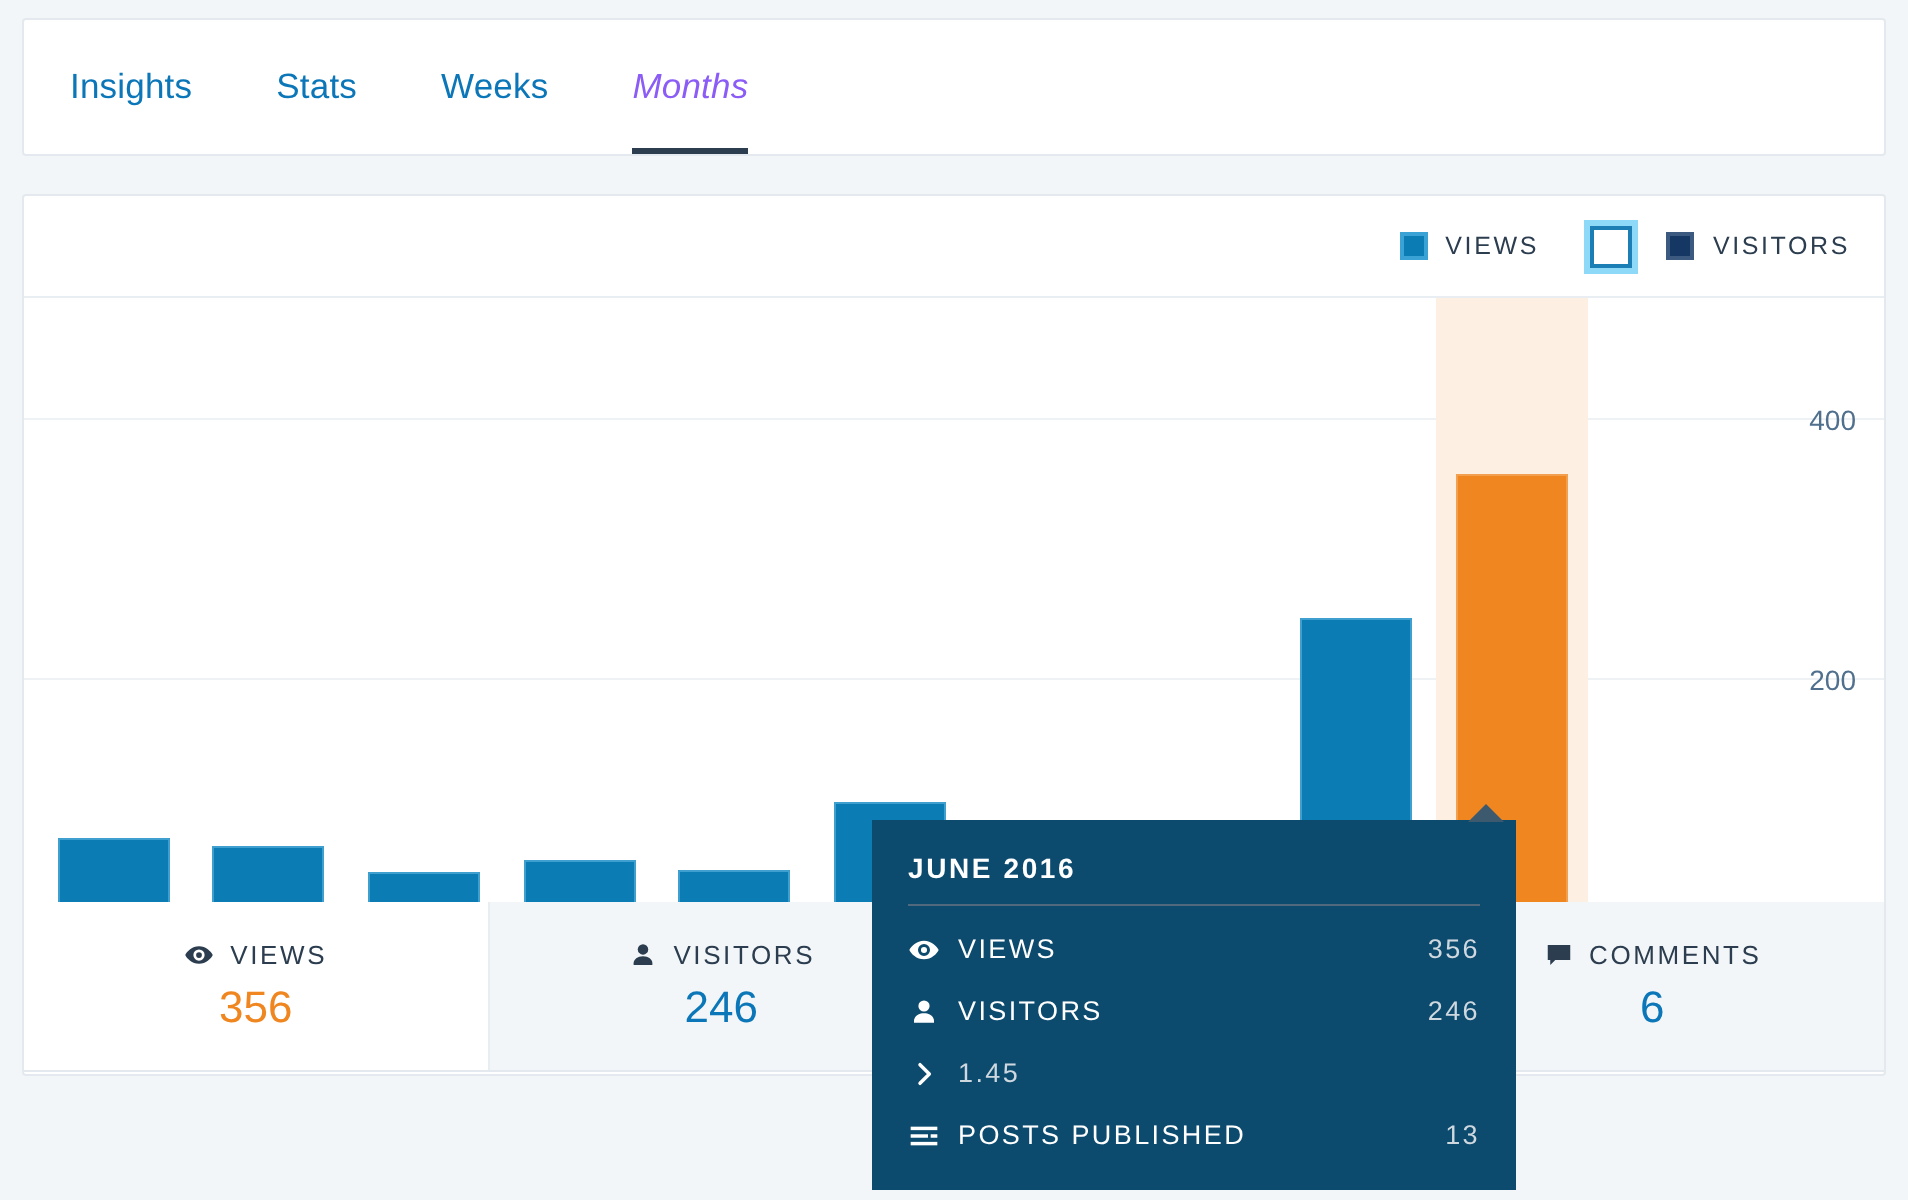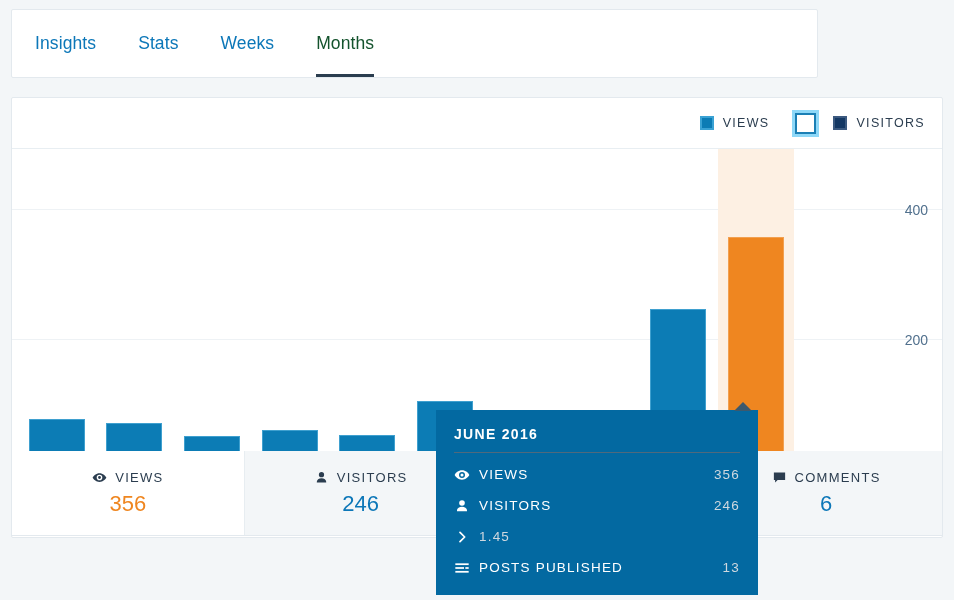--- a/index.html
+++ b/index.html
@@ -8,38 +8,38 @@
     width: 954px; height: 600px;
     background: #f3f6f8;
     font-family: "Liberation Sans", sans-serif;
     overflow: hidden;
   }
   .page { position: relative; width: 954px; height: 600px; }
 
   
   .tabcard {
     position: absolute; left: 11px; top: 9px;
-    width: 807px; height: 69px;
+    width: 932px; height: 69px;
     background: #fff;
     border: 1px solid #e3e9ee;
     border-radius: 2px;
     display: flex; align-items: stretch;
   }
   .tab {
     position: relative;
     display: flex; align-items: center;
     padding: 0 21px;
     font-size: 17.5px;
     color: #0c77b8;
     cursor: pointer;
     white-space: nowrap;
     letter-spacing: .1px;
   }
   .tab:first-child { padding-left: 23px; }
-  .tab.active { color: #14532d; }
+  .tab.active { color: #8b5cf6; font-style: italic; }
   .tab.active::after {
     content: ""; position: absolute;
     left: 21px; right: 21px; bottom: 0; height: 3px;
     background: #2b3d4f;
   }
 
   
   .chartcard {
     position: absolute; left: 11px; top: 97px;
     width: 932px; height: 441px;
@@ -92,21 +92,21 @@
   .tick { position: absolute; width: 1px; height: 7px; background: #d4dde4; }
   .xlabel {
     position: absolute; font-size: 14px; color: #2b3d4f;
     transform: translateX(-50%); white-space: nowrap;
   }
 
   
   .tooltip {
     position: absolute; left: 436px; top: 410px;
     width: 322px;
-    background: #0369a1;
+    background: #0c4a6e;
     color: #fff;
     z-index: 40;
     padding: 16px 18px 12px 18px;
     font-size: 13px;
   }
   .tooltip::before {
     content: ""; position: absolute;
     left: 298px; top: -8px;
     border-left: 9px solid transparent;
     border-right: 9px solid transparent;

